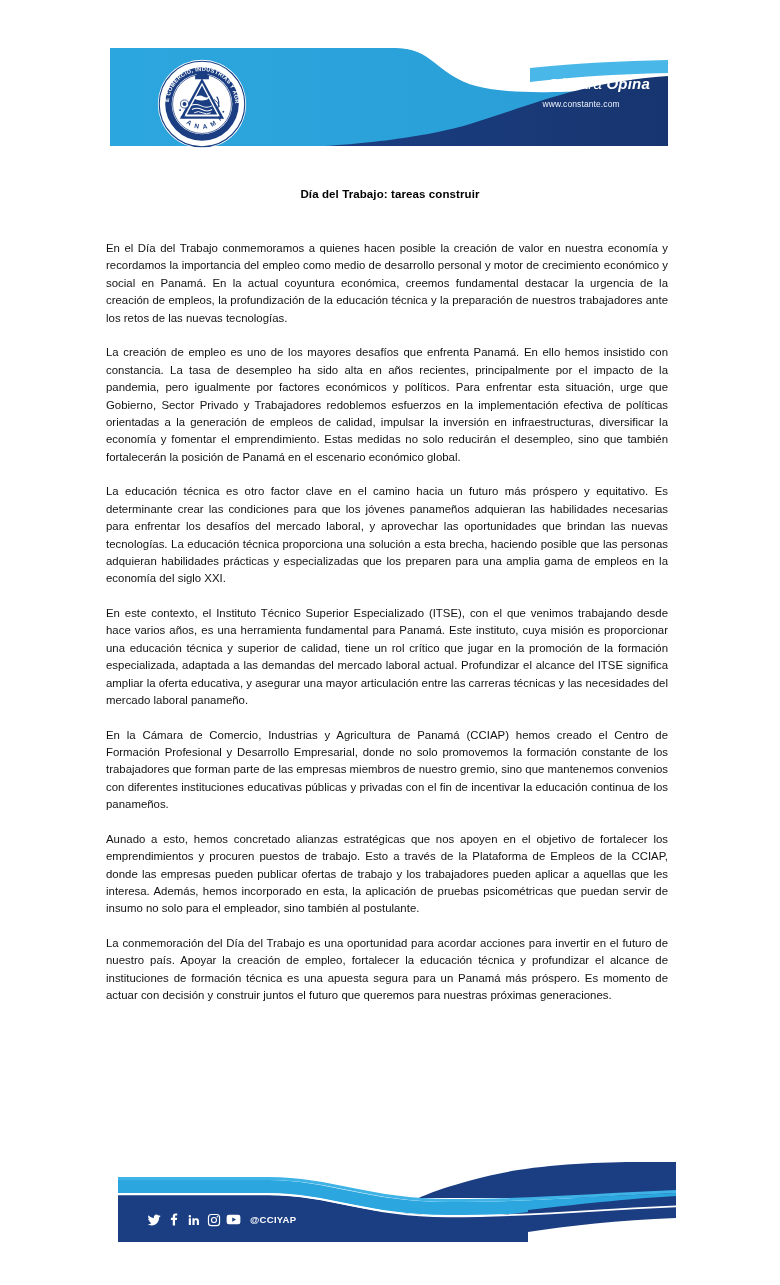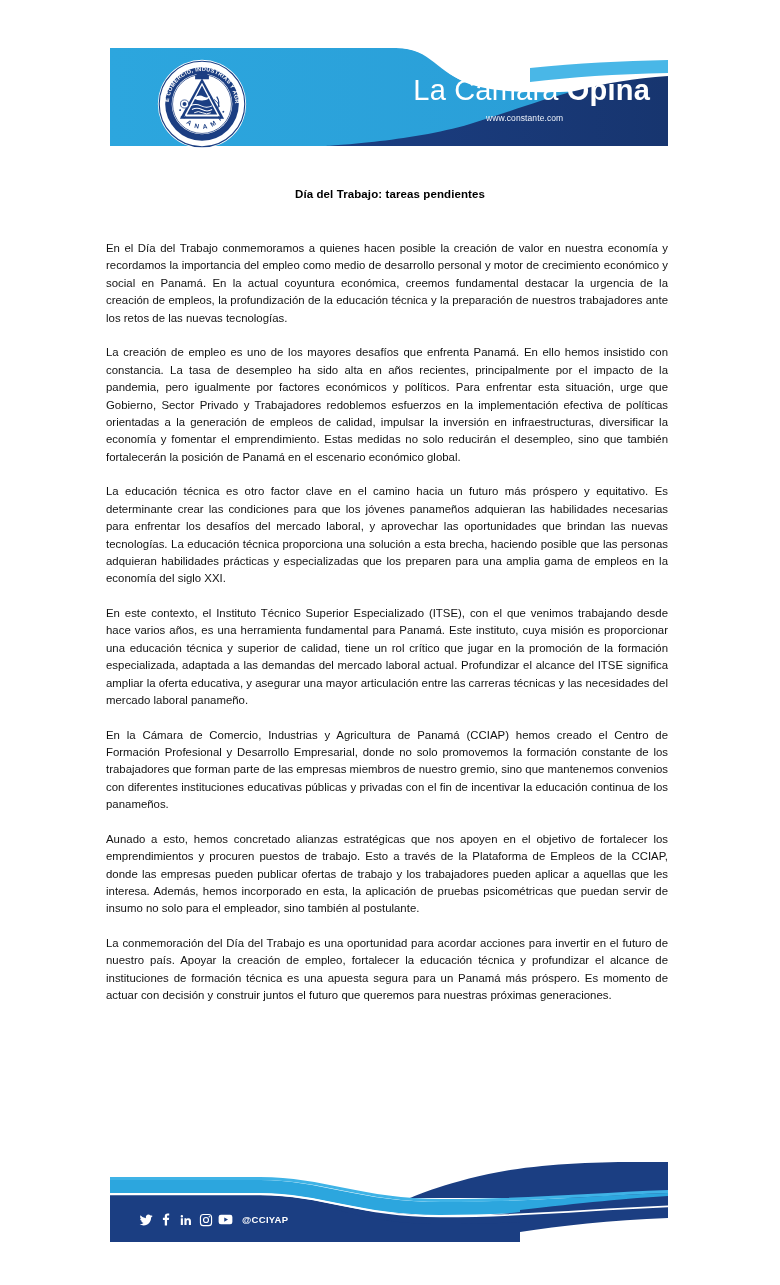--- a/index.html
+++ b/index.html
@@ -42,24 +42,25 @@
   .header-title-wrap {
     position: absolute;
     right: 18px;
     top: 30px;
     text-align: right;
     color: #ffffff;
     line-height: 1;
     pointer-events: none;
   }
   .header-title {
-    font-size: 29px;
+    font-size: 15px;
     font-weight: 400;
     letter-spacing: 0.2px;
     white-space: nowrap;
+    font-style: italic;
   }
   .header-title b {
     font-weight: 700;
   }
   .header-url {
     margin-top: 9px;
     font-size: 8.5px;
     letter-spacing: 0.1px;
     color: #eef3fb;
     text-align: center;
@@ -102,21 +103,21 @@
     color: #111;
     letter-spacing: 0.01px;
   }
   .article p:last-child {
     margin-bottom: 0;
   }
 
   
   .footer-banner {
     position: absolute;
-    left: 110px;
+    left: 118px;
     top: 1146px;
     width: 558px;
     height: 110px;
     overflow: hidden;
     background: #ffffff;
   }
   .footer-svg {
     display: block;
     width: 558px;
     height: 110px;
@@ -218,21 +219,21 @@
         <textPath href="#arcBottom" startOffset="50%" text-anchor="middle">• P A N A M A •</textPath>
       </text>
     </svg>
 
     <div class="header-title-wrap">
       <div class="header-title"><span>La Cámara </span><b>Opina</b></div>
       <div class="header-url">www.constante.com</div>
     </div>
   </div>
 
-  <div class="doc-title">Día del Trabajo: tareas pendientes</div>
+  <div class="doc-title">Día del Trabajo: tareas construir</div>
 
   <div class="article">
     <p>En el Día del Trabajo conmemoramos a quienes hacen posible la creación de valor en nuestra economía y recordamos la importancia del empleo como medio de desarrollo personal y motor de crecimiento económico y social en Panamá. En la actual coyuntura económica, creemos fundamental destacar la urgencia de la creación de empleos, la profundización de la educación técnica y la preparación de nuestros trabajadores ante los retos de las nuevas tecnologías.</p>
     <p>La creación de empleo es uno de los mayores desafíos que enfrenta Panamá. En ello hemos insistido con constancia. La tasa de desempleo ha sido alta en años recientes, principalmente por el impacto de la pandemia, pero igualmente por factores económicos y políticos. Para enfrentar esta situación, urge que Gobierno, Sector Privado y Trabajadores redoblemos esfuerzos en la implementación efectiva de políticas orientadas a la generación de empleos de calidad, impulsar la inversión en infraestructuras, diversificar la economía y fomentar el emprendimiento. Estas medidas no solo reducirán el desempleo, sino que también fortalecerán la posición de Panamá en el escenario económico global.</p>
     <p>La educación técnica es otro factor clave en el camino hacia un futuro más próspero y equitativo. Es determinante crear las condiciones para que los jóvenes panameños adquieran las habilidades necesarias para enfrentar los desafíos del mercado laboral, y aprovechar las oportunidades que brindan las nuevas tecnologías. La educación técnica proporciona una solución a esta brecha, haciendo posible que las personas adquieran habilidades prácticas y especializadas que los preparen para una amplia gama de empleos en la economía del siglo XXI.</p>
     <p>En este contexto, el Instituto Técnico Superior Especializado (ITSE), con el que venimos trabajando desde hace varios años, es una herramienta fundamental para Panamá. Este instituto, cuya misión es proporcionar una educación técnica y superior de calidad, tiene un rol crítico que jugar en la promoción de la formación especializada, adaptada a las demandas del mercado laboral actual. Profundizar el alcance del ITSE significa ampliar la oferta educativa, y asegurar una mayor articulación entre las carreras técnicas y las necesidades del mercado laboral panameño.</p>
     <p>En la Cámara de Comercio, Industrias y Agricultura de Panamá (CCIAP) hemos creado el Centro de Formación Profesional y Desarrollo Empresarial, donde no solo promovemos la formación constante de los trabajadores que forman parte de las empresas miembros de nuestro gremio, sino que mantenemos convenios con diferentes instituciones educativas públicas y privadas con el fin de incentivar la educación continua de los panameños.</p>
     <p>Aunado a esto, hemos concretado alianzas estratégicas que nos apoyen en el objetivo de fortalecer los emprendimientos y procuren puestos de trabajo. Esto a través de la Plataforma de Empleos de la CCIAP, donde las empresas pueden publicar ofertas de trabajo y los trabajadores pueden aplicar a aquellas que les interesa. Además, hemos incorporado en esta, la aplicación de pruebas psicométricas que puedan servir de insumo no solo para el empleador, sino también al postulante.</p>
     <p>La conmemoración del Día del Trabajo es una oportunidad para acordar acciones para invertir en el futuro de nuestro país. Apoyar la creación de empleo, fortalecer la educación técnica y profundizar el alcance de instituciones de formación técnica es una apuesta segura para un Panamá más próspero. Es momento de actuar con decisión y construir juntos el futuro que queremos para nuestras próximas generaciones.</p>
   </div>

